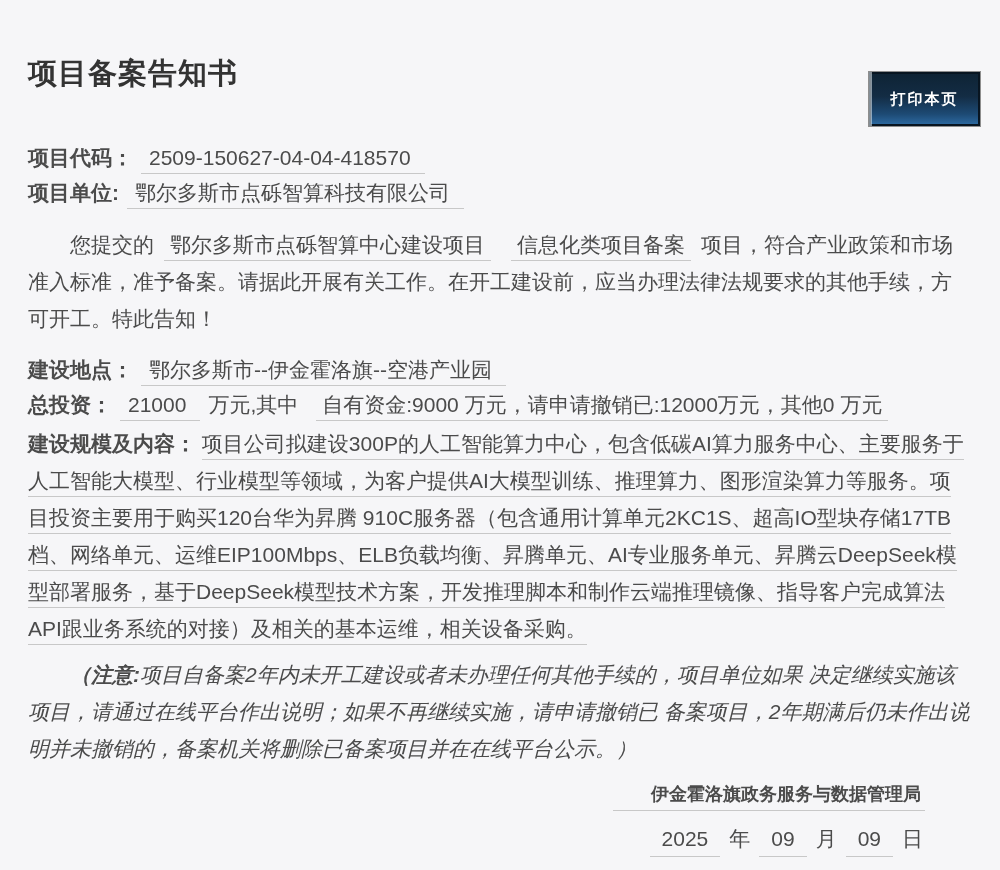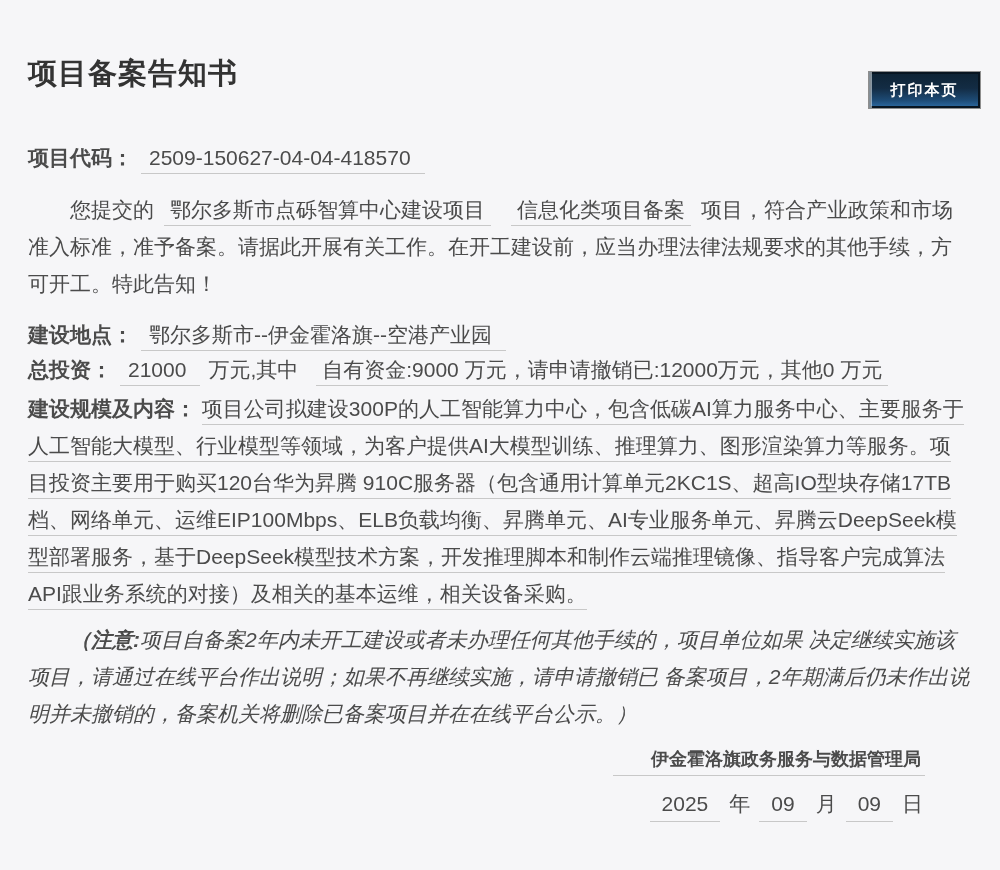--- a/index.html
+++ b/index.html
@@ -20,21 +20,21 @@
     width: 1000px;
     height: 870px;
     padding: 0 30px 0 28px;
   }
   
   .print-btn {
     position: absolute;
     top: 17px;
     right: 19px;
     width: 113px;
-    height: 38px;
+    height: 56px;
     color: #fff;
     font-family: inherit;
     font-size: 15px;
     font-weight: bold;
     letter-spacing: 2px;
     background: linear-gradient(180deg, #0e2334 0%, #132c44 45%, #1d4a74 78%, #2e6da6 100%);
     border: 1px solid #8e8e8e;
     box-shadow: inset 3px 0 0 rgba(235, 242, 248, 0.55),
                 inset 0 0 0 2px #081521;
     cursor: pointer;
@@ -121,20 +121,23 @@
 <div class="page">
 
   <button class="print-btn">打印本页</button>
 
   <h1 class="title">项目备案告知书</h1>
 
   <div class="meta">
     <div class="row">
       <span class="label">项目代码：</span><span class="value u">2509-150627-04-04-418570</span>
     </div>
+    <div class="row">
+      <span class="label">项目单位:</span><span class="value u">鄂尔多斯市点砾智算科技有限公司</span>
+    </div>
   </div>
 
   <p class="para intro">
     <span>您提交的</span><span class="u seg">鄂尔多斯市点砾智算中心建设项目</span><span class="u seg">信息化类项目备案</span><span>项目，符合产业政策和市场准入标准，准予备案。请据此开展有关工作。在开工建设前，应当办理法律法规要求的其他手续，方可开工。特此告知！</span>
   </p>
 
   <div class="details">
     <div class="row">
       <span class="label">建设地点：</span><span class="value u">鄂尔多斯市--伊金霍洛旗--空港产业园</span>
     </div>

